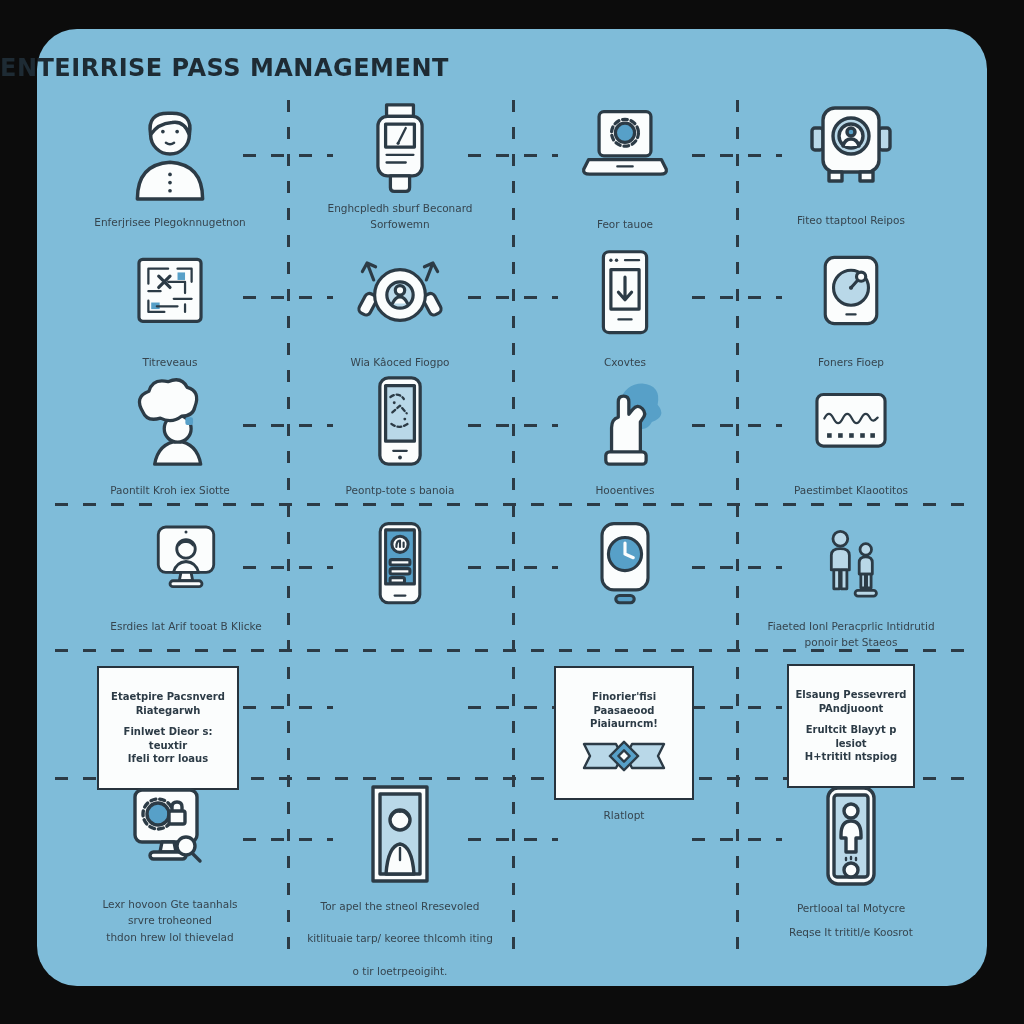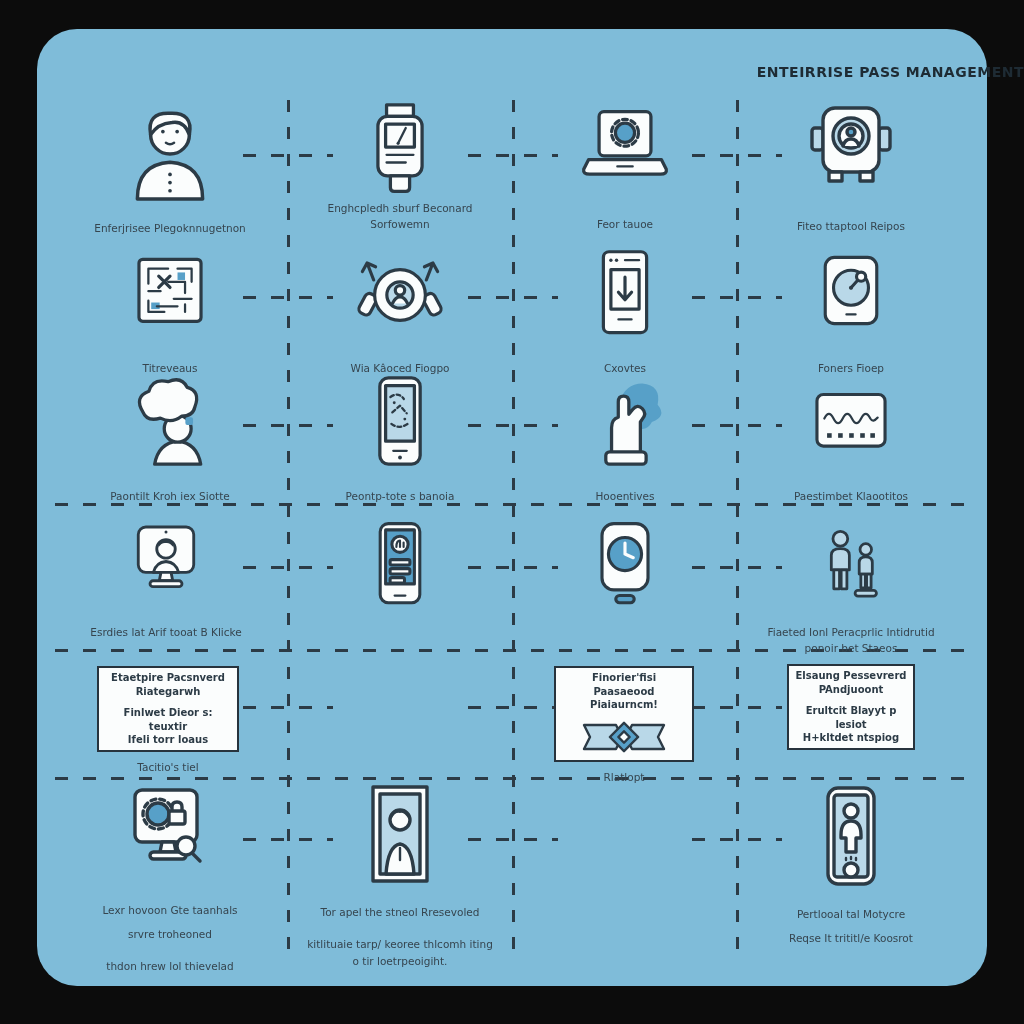--- a/index.html
+++ b/index.html
@@ -1,28 +1,28 @@
 <!DOCTYPE html>
 <html><head>
 <meta charset="utf-8">
 <style>
   html,body{margin:0;padding:0;background:#0c0c0c;}
   .stage{position:relative;width:1024px;height:1024px;background:#0c0c0c;overflow:hidden;
          font-family:"DejaVu Sans","Liberation Sans",sans-serif;}
   .panel{position:absolute;left:37px;top:29px;width:950px;height:957px;background:#7fbcd9;border-radius:40px;}
-  .title{position:absolute;left:0;top:64px;width:100%;text-align:right;font-size:14px;font-weight:bold;
+  .title{position:absolute;left:0;top:54px;width:100%;text-align:left;font-size:24px;font-weight:bold;
          letter-spacing:.5px;color:#1e2b34;}
   .vline{position:absolute;width:3px;background:repeating-linear-gradient(to bottom,#2c3b46 0 12px,transparent 12px 27px);}
   .hline{position:absolute;height:3px;background:repeating-linear-gradient(to right,#2c3b46 0 13px,transparent 13px 28px);}
   .cell{position:absolute;width:220px;text-align:center;}
   .icon{display:flex;justify-content:center;align-items:flex-end;}
-  .label{font-size:10.5px;line-height:1.55;color:#36454f;margin-top:18px;}
+  .label{font-size:10.5px;line-height:1.55;color:#36454f;margin-top:12px;}
   .label.tight{margin-top:2px;}
   .bcell{position:absolute;text-align:center;}
-  .tbox{background:#fbfdfd;border:2.5px solid #27333d;padding:3px 5px;margin:0 auto;}
+  .tbox{background:#fbfdfd;border:2.5px solid #27333d;padding:22px 5px;margin:0 auto;}
   .bline{font-size:10px;font-weight:600;color:#2c3b46;line-height:1.35;}
   .bgap{margin-top:8px;}
   .caption{font-size:10.5px;color:#36454f;margin-top:9px;}
   .boxicon{margin-top:5px;}
   svg{overflow:visible;display:block;}
   .s{stroke:#2c3b46;stroke-width:3.4;stroke-linecap:round;stroke-linejoin:round;fill:none;}
   .s2{stroke:#2c3b46;stroke-width:2.4;stroke-linecap:round;stroke-linejoin:round;fill:none;}
   .fw{fill:#fbfdfd;} .fa{fill:#57a0c8;} .fl{fill:#b9d8e8;} .fd{fill:#2c3b46;stroke:none;}
 </style>
 </head>
@@ -227,21 +227,21 @@
         <rect class="fd" x="24" y="60" width="5" height="5"></rect>
           <rect class="fd" x="36" y="60" width="5" height="5"></rect>
         <rect class="fd" x="48" y="60" width="5" height="5"></rect>
           <rect class="fd" x="60" y="60" width="5" height="5"></rect>
         <rect class="fd" x="71" y="60" width="5" height="5"></rect>
       </svg>
     </div>
     <div class="label">Paestimbet Klaootitos</div>
   </div>
 
-  <div class="cell" style="left:56px;top:522px">
+  <div class="cell" style="left:76px;top:522px">
     <div class="icon">
       <svg viewBox="0 0 100 100" width="94" height="84">
         <rect class="s fw" x="17" y="6" width="66" height="54" rx="9"></rect>
         <circle class="fd" cx="50" cy="12" r="1.8"></circle>
         <circle class="s fw" cx="50" cy="32" r="11"></circle>
         <path class="fd" d="M41 30 Q41 20 50 21 Q59 20 59 30 Q54 24 50 25 Q45 24 41 30 Z"></path>
         <path class="s fw" d="M35 60 Q38 48 50 47 Q62 48 65 60 Z"></path>
         <path class="s fw" d="M44 60 L42 70 H58 L56 60 Z"></path>
         <rect class="s fw" x="31" y="70" width="38" height="7" rx="3.5"></rect>
       </svg>
@@ -318,57 +318,57 @@
       </div>
     </div>
     <div class="caption">Rlatlopt</div>
   </div>
 
   <div class="bcell" style="left:786px;top:664px;width:130px">
     <div class="tbox" style="width:114px">
       <div class="bline">Elsaung Pessevrerd</div>
       <div class="bline">PAndjuoont</div>
       <div class="bline bgap">Erultcit Blayyt p lesiot</div>
-      <div class="bline">H+kltdet ntspiog</div>
+      <div class="bline">H+trititl ntspiog</div>
     </div>
   </div>
 
   <div class="cell" style="left:60px;top:784px">
     <div class="icon">
       <svg viewBox="0 0 100 100" width="100" height="100">
         <rect class="s fw" x="15" y="6" width="62" height="52" rx="7"></rect>
         <circle class="s fa" cx="38" cy="30" r="11"></circle>
         <circle class="s" cx="38" cy="30" r="15" stroke-dasharray="5 4"></circle>
         <path class="s fw" d="M52 27 V23 Q52 18 57 18 Q62 18 62 23 V27"></path>
         <rect class="s fw" x="49" y="27" width="16" height="13" rx="2"></rect>
         <path class="s fw" d="M42 58 L40 68 H56 L54 58 Z"></path>
         <rect class="s fw" x="30" y="68" width="36" height="7" rx="3.5"></rect>
         <circle class="s fw" cx="66" cy="62" r="9"></circle>
         <path class="s" d="M72 69 L80 77"></path>
       </svg>
     </div>
     <div class="label">Lexr hovoon Gte taanhals</div>
-    <div class="label tight" style="margin-top:8px">srvre troheoned</div>
-    <div class="label tight" style="margin-top:15px">thdon hrew lol thievelad</div>
+    <div class="label tight" style="margin-top:0">srvre troheoned</div>
+    <div class="label tight" style="margin-top:0">thdon hrew lol thievelad</div>
   </div>
 
   <div class="cell" style="left:290px;top:782px">
     <div class="icon">
       <svg viewBox="0 0 100 100" width="100" height="104">
         <rect class="s fw" x="23" y="3" width="54" height="94"></rect>
         <rect class="s fl" x="30" y="10" width="40" height="80"></rect>
         <path class="s fw" d="M36 90 Q38 62 50 60 Q62 62 64 90 Z"></path>
         <circle class="s fw" cx="50" cy="36" r="10"></circle>
         <path class="fd" d="M42 34 Q41 24 50 25 Q59 24 58 34 Q54 28 50 29 Q45 28 42 34 Z"></path>
         <path class="s2" d="M50 64 V76"></path>
       </svg>
     </div>
     <div class="label">Tor apel the stneol Rresevoled</div>
     <div class="label tight" style="margin-top:16px">kitlituaie tarp/ keoree thlcomh iting</div>
-    <div class="label tight" style="margin-top:0">o tir loetrpeoigiht.</div>
+    <div class="label tight" style="margin-top:16px">o tir loetrpeoigiht.</div>
   </div>
 
 
   <div class="cell" style="left:741px;top:784px">
     <div class="icon">
       <svg viewBox="0 0 100 100" width="100" height="104">
         <rect class="s fw" x="27" y="2" width="46" height="96" rx="10"></rect>
         <rect class="s fl" x="33" y="9" width="34" height="82" rx="3"></rect>
         <circle class="s fw" cx="50" cy="25" r="7"></circle>
         <path class="s fw" d="M40 49 Q40 35 50 35 Q60 35 60 49 L60 52 H55 V66 H45 V52 H40 Z"></path>

